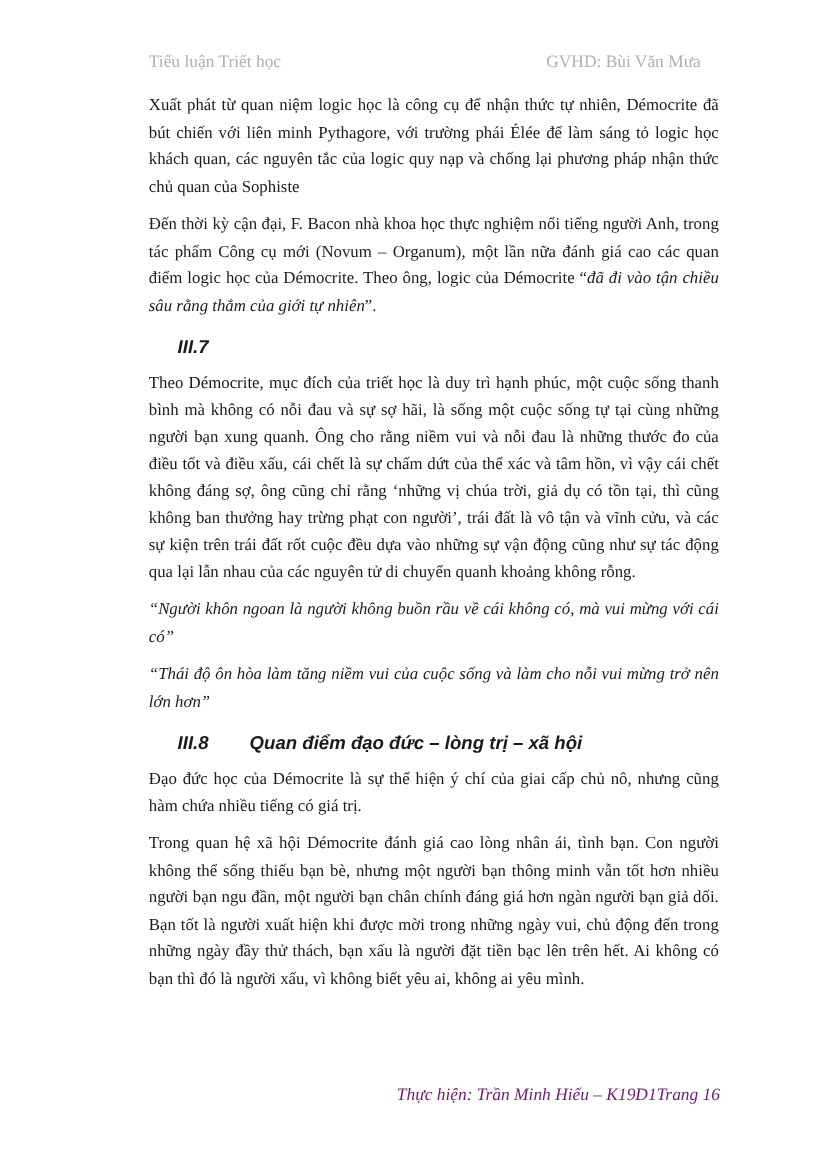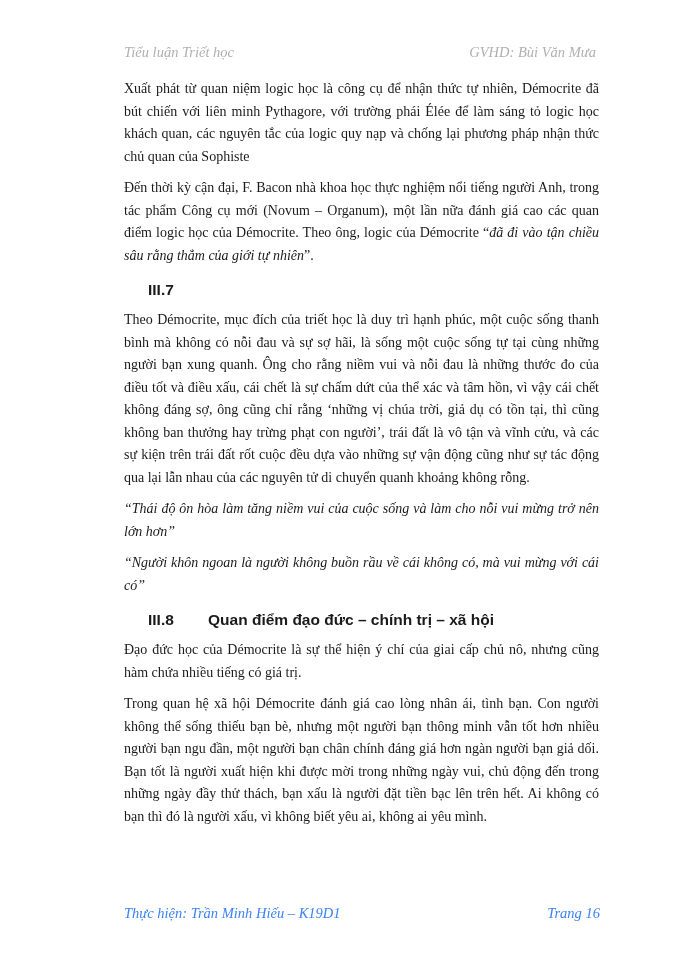--- a/index.html
+++ b/index.html
@@ -12,56 +12,56 @@
       height: 960px;
       position: relative;
       overflow: hidden;
       font-family: "Liberation Serif", serif;
       color: #1a1a1a;
     }
     .page-header {
       position: absolute;
       top: 44px;
       left: 124px;
-      right: 104px;
+      right: 116px;
       display: flex;
       justify-content: space-between;
-      font-style: italic;
       font-size: 14.5px;
       color: #b0b0b0;
     }
     .page-footer {
       position: absolute;
       top: 905px;
       left: 124px;
       right: 100px;
       display: flex;
-      justify-content: space-between;
+      justify-content: flex-end;
       font-style: italic;
       font-size: 14.5px;
-      color: #3b82f6;
+      color: #701a75;
     }
     .content {
       position: absolute;
       top: 78px;
       left: 124px;
       width: 475px;
     }
     p {
       margin: 0 0 9px 0;
       font-size: 14px;
       line-height: 22.5px;
       text-align: justify;
     }
     p.quote {
       font-style: italic;
     }
     .heading {
       font-family: "Liberation Sans", sans-serif;
       font-weight: bold;
+      font-style: italic;
       font-size: 15.5px;
       margin: 14px 0 10px 24px;
       display: flex;
     }
     .heading .num {
       width: 60px;
     }
     em { font-style: italic; }
   </style>
 </head>
@@ -73,26 +73,26 @@
 </div>
 
 <div class="content">
   <p>Xuất phát từ quan niệm logic học là công cụ để nhận thức tự nhiên, Démocrite đã bút chiến với liên minh Pythagore, với trường phái Élée để làm sáng tỏ logic học khách quan, các nguyên tắc của logic quy nạp và chống lại phương pháp nhận thức chủ quan của Sophiste</p>
   <p><span>Đến thời kỳ cận đại, F. Bacon nhà khoa học thực nghiệm nổi tiếng người Anh, trong tác phẩm Công cụ mới (Novum – Organum), một lần nữa đánh giá cao các quan điểm logic học của Démocrite. Theo ông, logic của Démocrite “</span><em>đã đi vào tận chiều sâu rằng thẳm của giới tự nhiên</em><span>”.</span></p>
 
   <div class="heading">
     <span class="num">III.7</span>
   </div>
   <p>Theo Démocrite, mục đích của triết học là duy trì hạnh phúc, một cuộc sống thanh bình mà không có nỗi đau và sự sợ hãi, là sống một cuộc sống tự tại cùng những người bạn xung quanh. Ông cho rằng niềm vui và nỗi đau là những thước đo của điều tốt và điều xấu, cái chết là sự chấm dứt của thể xác và tâm hồn, vì vậy cái chết không đáng sợ, ông cũng chỉ rằng ‘những vị chúa trời, giả dụ có tồn tại, thì cũng không ban thưởng hay trừng phạt con người’, trái đất là vô tận và vĩnh cửu, và các sự kiện trên trái đất rốt cuộc đều dựa vào những sự vận động cũng như sự tác động qua lại lẫn nhau của các nguyên tử di chuyển quanh khoảng không rỗng.</p>
+  <p class="quote">“Người khôn ngoan là người không buồn rầu về cái không có, mà vui mừng với cái có”</p>
   <p class="quote">“Thái độ ôn hòa làm tăng niềm vui của cuộc sống và làm cho nỗi vui mừng trở nên lớn hơn”</p>
-  <p class="quote">“Người khôn ngoan là người không buồn rầu về cái không có, mà vui mừng với cái có”</p>
 
   <div class="heading">
     <span class="num">III.8</span>
-    <span>Quan điểm đạo đức – chính trị – xã hội</span>
+    <span>Quan điểm đạo đức – lòng trị – xã hội</span>
   </div>
   <p>Đạo đức học của Démocrite là sự thể hiện ý chí của giai cấp chủ nô, nhưng cũng hàm chứa nhiều tiếng có giá trị.</p>
   <p>Trong quan hệ xã hội Démocrite đánh giá cao lòng nhân ái, tình bạn. Con người không thể sống thiếu bạn bè, nhưng một người bạn thông minh vẫn tốt hơn nhiều người bạn ngu đần, một người bạn chân chính đáng giá hơn ngàn người bạn giả dối. Bạn tốt là người xuất hiện khi được mời trong những ngày vui, chủ động đến trong những ngày đầy thử thách, bạn xấu là người đặt tiền bạc lên trên hết. Ai không có bạn thì đó là  người xấu, vì không biết yêu ai, không ai yêu mình.</p>
 </div>
 
 <div class="page-footer">
   <span>Thực hiện: Trần Minh Hiếu – K19D1</span>
   <span>Trang 16</span>
 </div>
 

